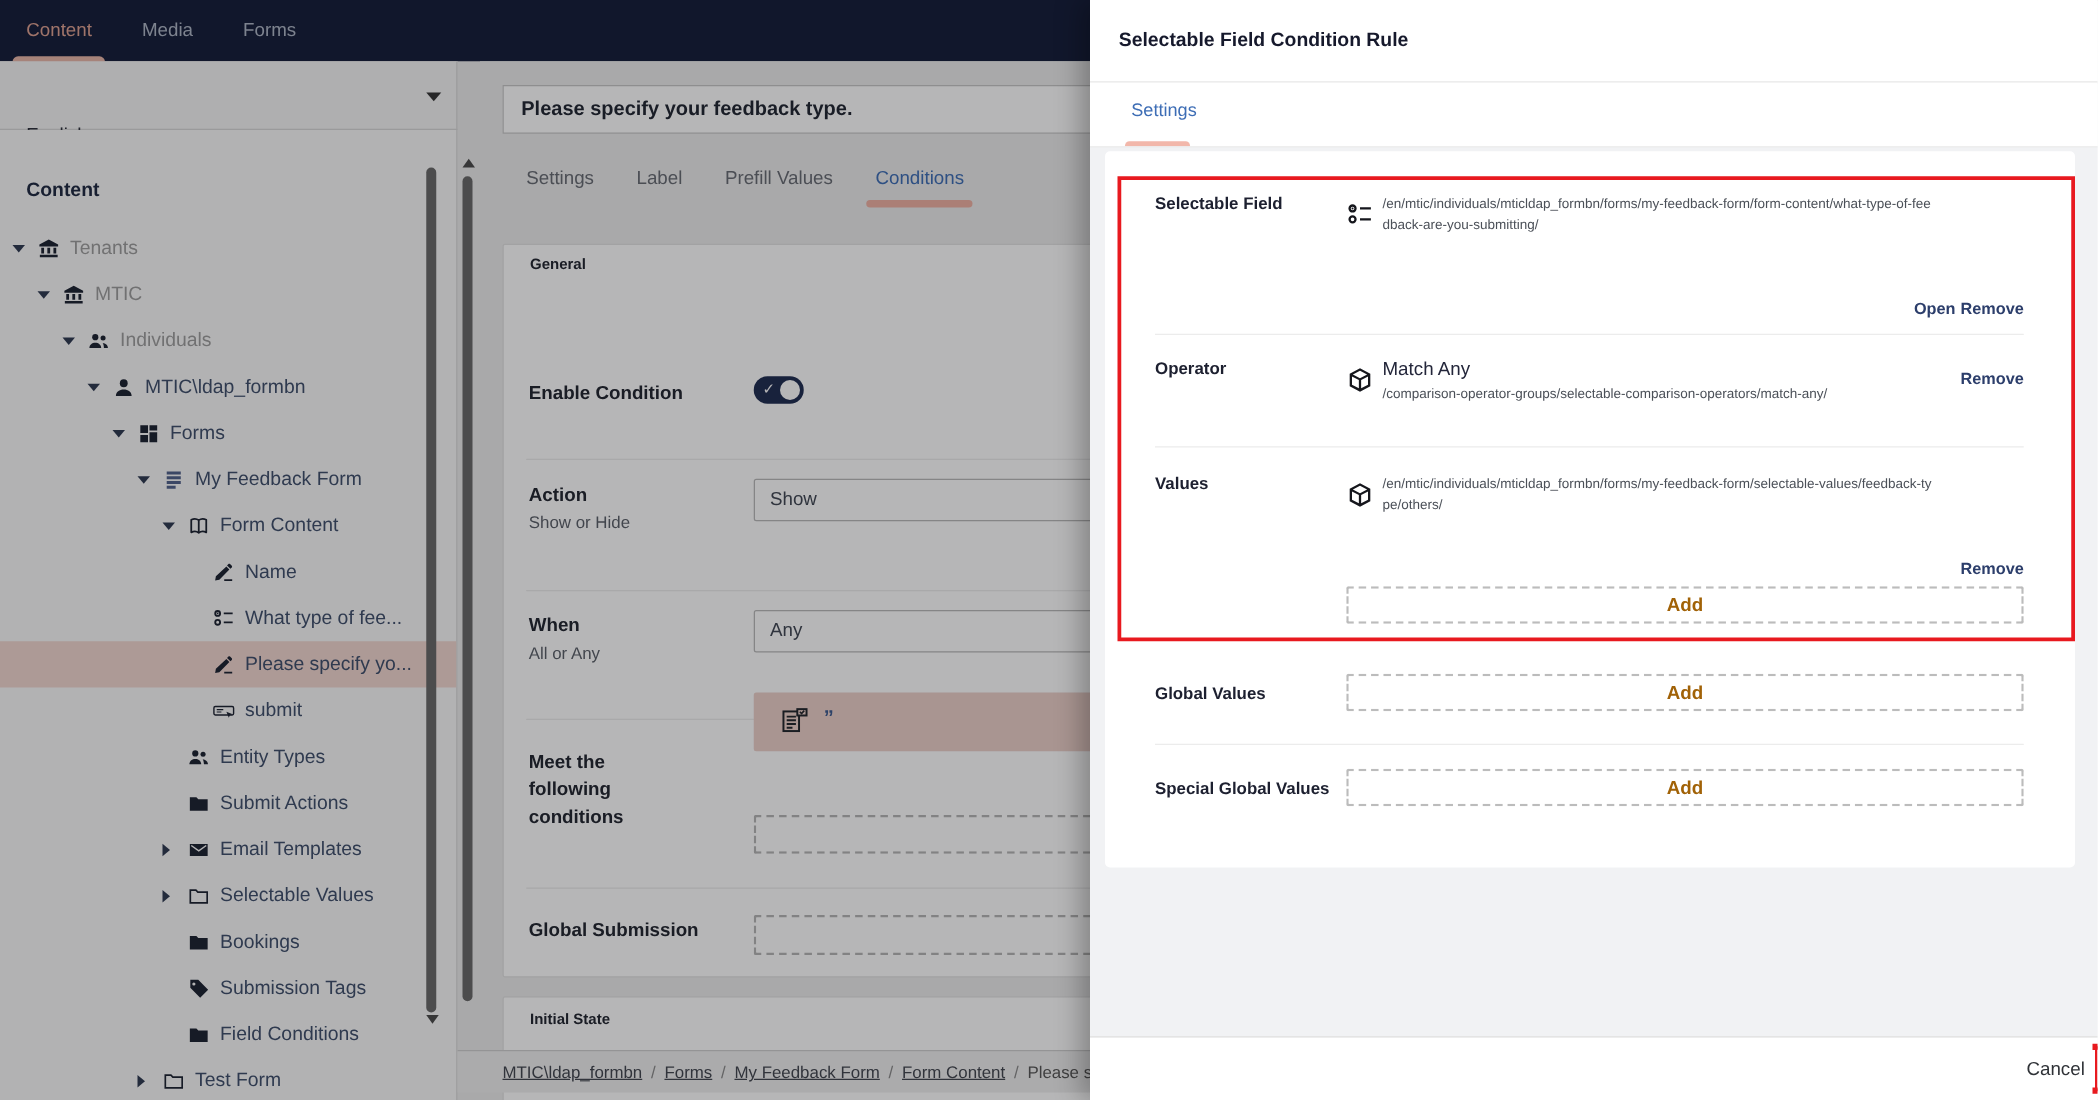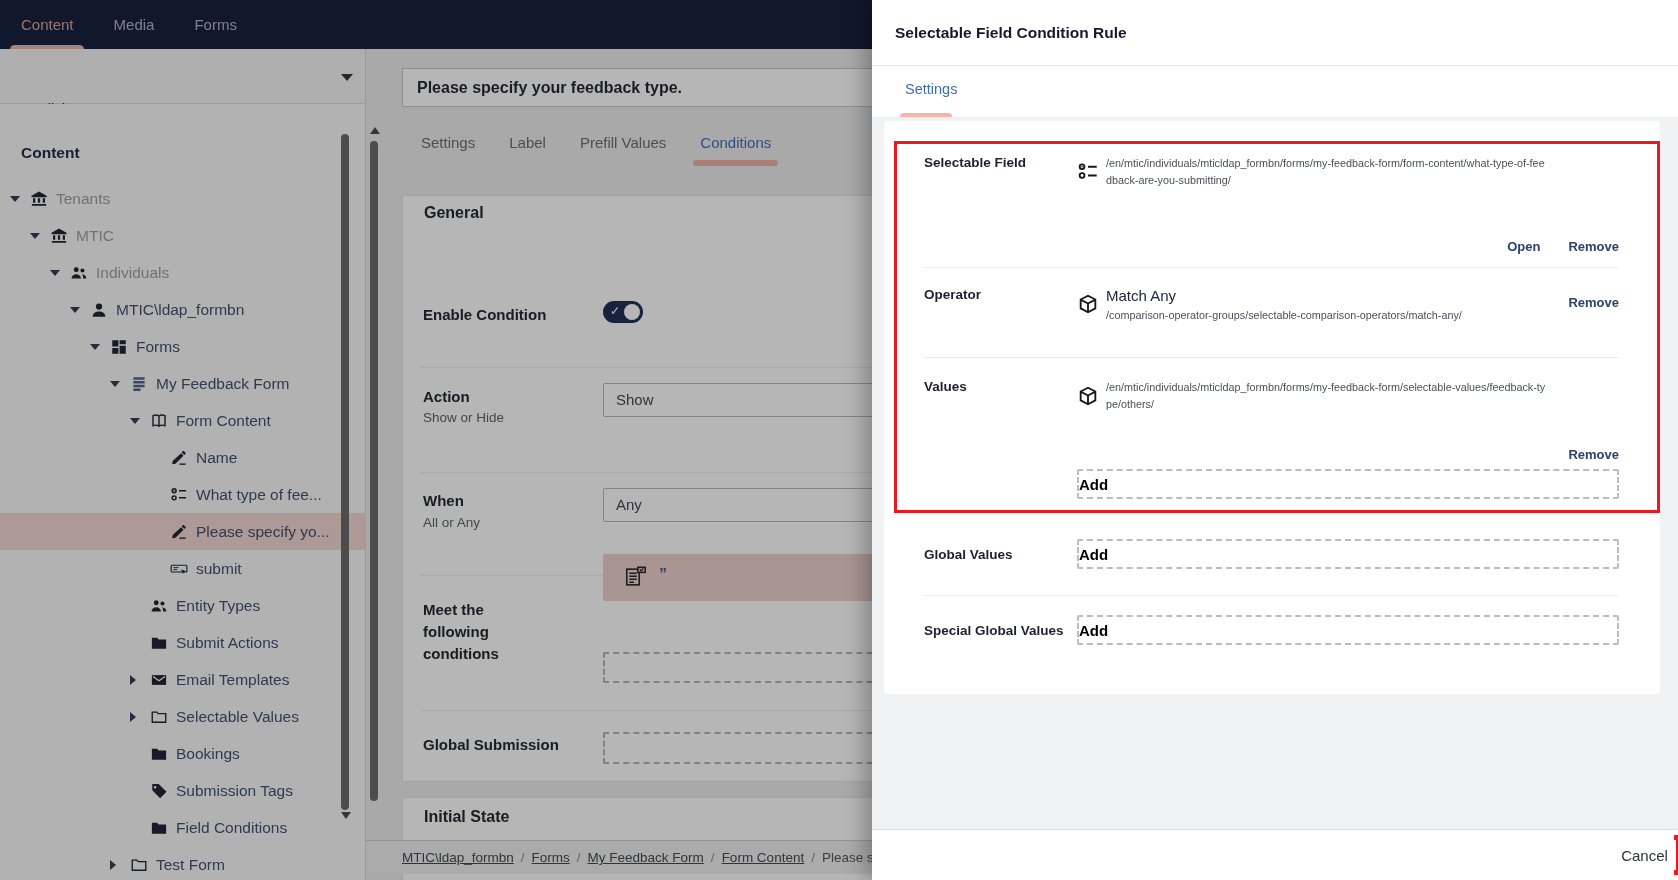--- a/index.html
+++ b/index.html
@@ -47,21 +47,21 @@
   #main { position:absolute; left:384px; top:49px; width:488px; height:831px; background:#ededed; }
   #title-input { position:absolute; left:18px; top:19px; width:500px; height:39px; background:#fff; border:1px solid #c6c6c6; font-size:16px; font-weight:bold; color:#1f2430; padding-left:14px; line-height:37px; white-space:nowrap; overflow:hidden; }
   #main-tabs { position:absolute; left:37px; top:85px; display:flex; gap:34px; }
   .main-tab { font-size:15px; color:#666a72; cursor:pointer; position:relative; padding-bottom:6px; }
   .main-tab.active { color:#3d6db5; }
   .main-tab.active::after { content:""; position:absolute; left:-7px; right:-7px; top:26px; height:6px; background:#efb1a3; border-radius:4px; }
 
   .card { position:absolute; left:18px; width:500px; background:#fff; border:1px solid #e2e2e2; border-radius:2px; }
   #card-general { top:146px; height:587px; }
   #card-initial { top:748px; height:132px; }
-  .card h2 { font-size:16px; font-weight:bold; color:#20242e; }
+  .card h2 { font-size:12px; font-weight:bold; color:#20242e; }
   #gen-heading { position:absolute; left:21px; top:8px; }
   #init-heading { position:absolute; left:21px; top:10px; }
 
   .flabel { position:absolute; left:20px; font-size:15px; font-weight:bold; color:#20242e; width:160px; line-height:1.45; }
   .fsub { position:absolute; left:20px; font-size:13.5px; color:#5a5f68; }
   .divider { position:absolute; left:18px; right:0; height:0; border-top:1px solid #ececec; }
 
   .toggle { position:absolute; left:200px; width:40px; height:22px; border-radius:11px; background:#1e2b50; cursor:pointer; }
   .toggle .check { position:absolute; left:7px; top:3px; color:#fff; font-size:12px; }
   .toggle .knob { position:absolute; right:3px; top:3px; width:16px; height:16px; border-radius:50%; background:#fff; }
@@ -94,24 +94,24 @@
   #red-box { position:absolute; left:22px; top:23px; width:766px; height:372px; border:3px solid #e8191f; pointer-events:none; z-index:10; }
 
   .prow { position:absolute; left:40px; right:41px; }
   .prow .plabel { position:absolute; left:0; top:0; width:130px; font-size:13.5px; font-weight:bold; color:#1d2030; }
   .prow .pmain { position:absolute; left:153px; top:0; right:0; display:flex; }
   .picon { width:22px; height:22px; flex:0 0 22px; margin-right:7px; margin-top:6px; color:#15161c; }
   .picon svg { width:22px; height:22px; }
   .ptext { max-width:440px; }
   .ptitle { font-size:15px; color:#23263a; margin-bottom:3px; }
   .ppath { font-size:10.8px; color:#4b5058; line-height:1.6; word-break:break-all; }
-  .plinks { position:absolute; right:0; display:flex; gap:28px; }
+  .plinks { position:absolute; right:0; display:flex; gap:4px; }
   .plink { font-size:13px; font-weight:bold; color:#2c3e6b; cursor:pointer; }
   .pdivider { position:absolute; left:40px; right:41px; border-top:1px solid #ececec; }
-  .add-btn { position:absolute; left:153px; right:0; height:30px; border:2px dashed #bcbcbc; border-radius:2px; background:#fff; text-align:left; font-size:15px; font-weight:bold; color:#000000; line-height:27px; cursor:pointer; }
+  .add-btn { position:absolute; left:153px; right:0; height:30px; border:2px dashed #bcbcbc; border-radius:2px; background:#fff; text-align:center; font-size:15px; font-weight:bold; color:#a16207; line-height:27px; cursor:pointer; }
 
   
   #panel-footer { position:absolute; left:0; bottom:0; width:100%; height:51px; background:#fff; border-top:1px solid #dcdcdc; display:flex; align-items:center; justify-content:flex-end; gap:8px; padding-right:18px; }
   #cancel-btn { font-size:15px; color:#2f3237; cursor:pointer; background:none; border:none; font-family:inherit; }
   #create-wrap { position:relative; border:2px solid #e8191f; padding:2px; }
   #create-btn { background:#1e2b50; color:#fff; font-size:14.5px; font-weight:bold; border:none; padding:6px 15px; border-radius:3px; cursor:pointer; font-family:inherit; }
   .cdot { position:absolute; width:5px; height:5px; background:#e8191f; }
   .cdot.tl{ left:-4px; top:-4px; } .cdot.tr{ right:-4px; top:-4px; }
   .cdot.bl{ left:-4px; bottom:-4px; } .cdot.br{ right:-4px; bottom:-4px; }
 </style>

